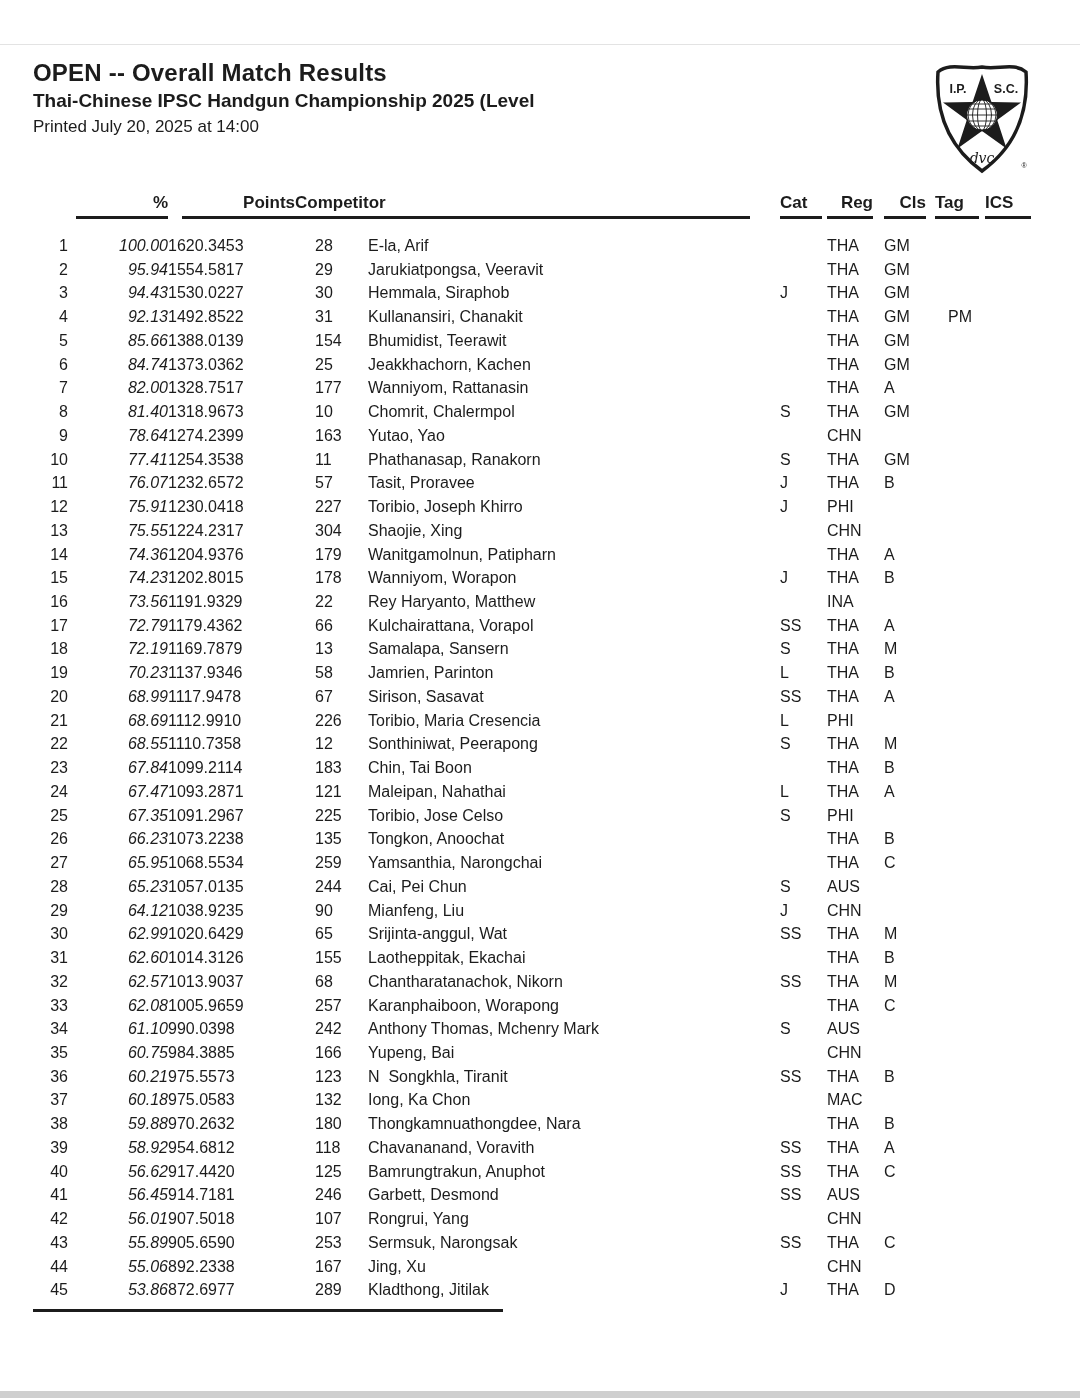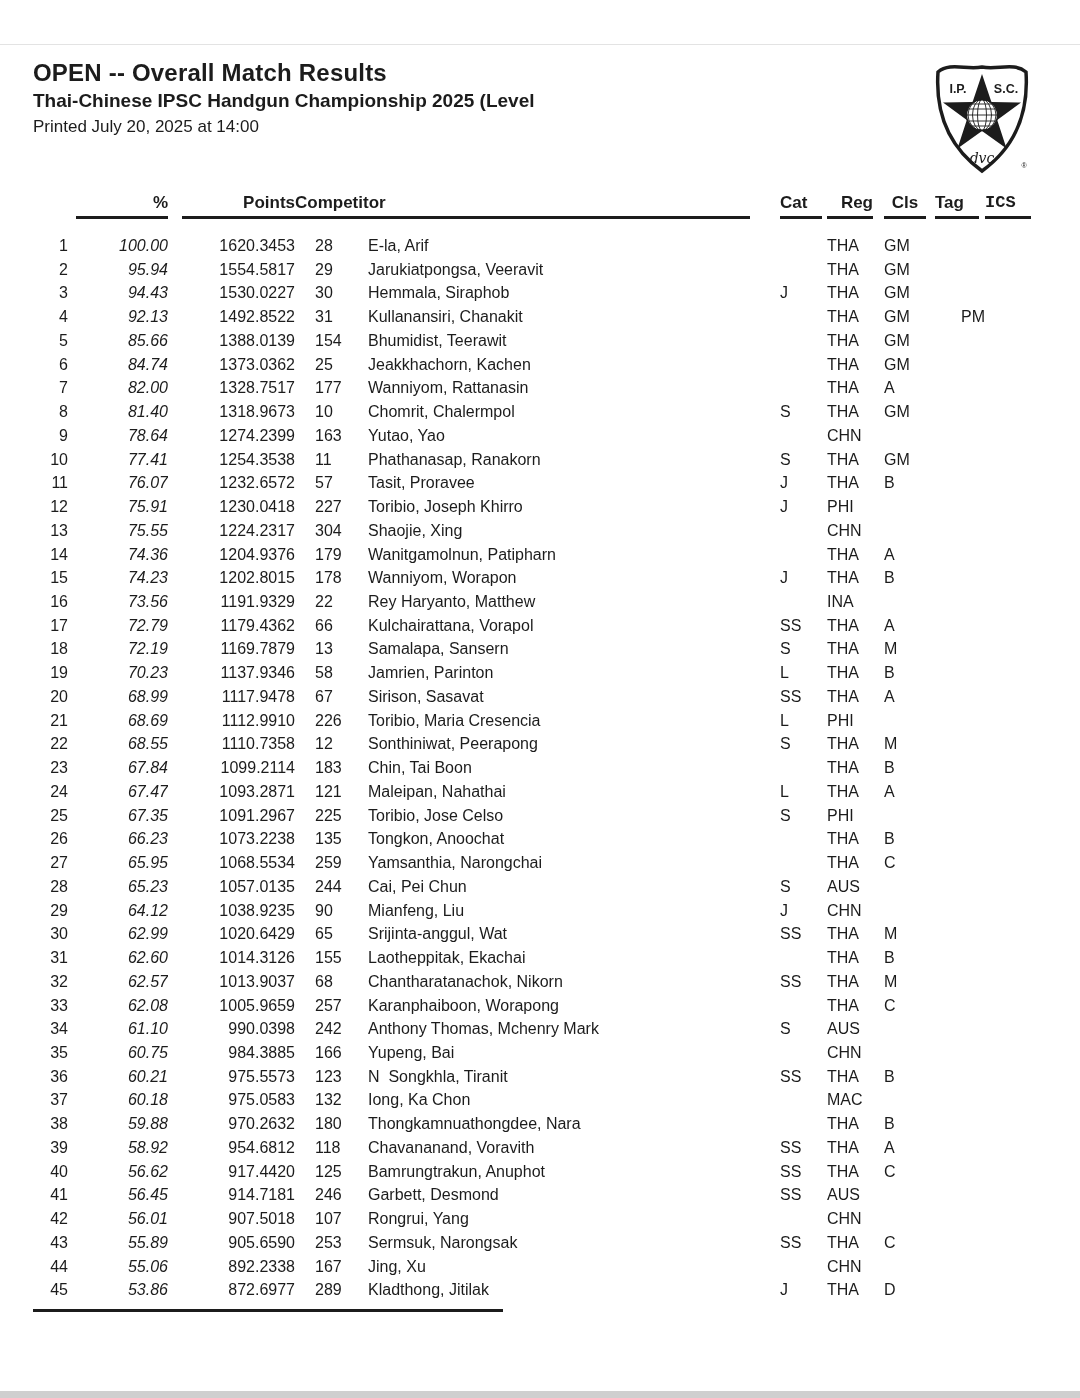--- a/index.html
+++ b/index.html
@@ -56,42 +56,42 @@
     display: block;
     border-bottom: 3px solid #1c1c1c;
     padding-bottom: 3px;
     line-height: 20px;
   }
   th.h-pct .u    { width: 92px;  margin-left: auto; text-align: right; }
   th.h-points .u { width: 113px; margin-left: auto; text-align: right; }
   th.h-comp .u   { width: 460px; text-align: left; padding-left: 5px; margin-left: -5px; }
   th.h-cat .u    { width: 42px;  text-align: left; margin-top: 17px; }
   th.h-reg .u    { width: 46px;  text-align: right; }
-  th.h-cls .u    { width: 42px;  text-align: center; }
+  th.h-cls .u    { width: 42px;  text-align: right; }
   th.h-tag .u    { width: 44px;  text-align: left; }
-  th.h-ics .u    { width: 46px;  text-align: left; font-family: Liberation Mono, monospace; }
+  th.h-ics .u    { width: 46px;  text-align: left; }
 
   tbody:before { content: ""; display: table-row; height: 15px; }
   tbody td {
     font-size: 16px;
     line-height: 23.73px;
     height: 23.73px;
     padding: 0;
     white-space: pre;
     overflow: hidden;
   }
   td.t-rank   { text-align: right; }
   td.t-pct    { text-align: right; font-style: italic; }
-  td.t-points { text-align: right; }
+  td.t-points { text-align: left; }
   td.t-num    { text-align: left; padding-left: 20px; }
   td.t-name   { text-align: left; }
   td.t-cat    { text-align: left; }
   td.t-reg    { text-align: left; }
   td.t-cls    { text-align: left; }
-  td.t-tag    { text-align: right; }
+  td.t-tag    { text-align: center; }
   td.t-ics    { text-align: left; }
 
   
   .footer { margin-top: 7px; width: 1014px; position: relative; }
   .footer-line {
     width: 470px; height: 0;
     border-top: 3px solid #1c1c1c;
   }
   .footer-row { display: flex; justify-content: space-between; align-items: flex-start; margin-top: 2px; }
   .footer-note { font-size: 13.5px; line-height: 18px; }

